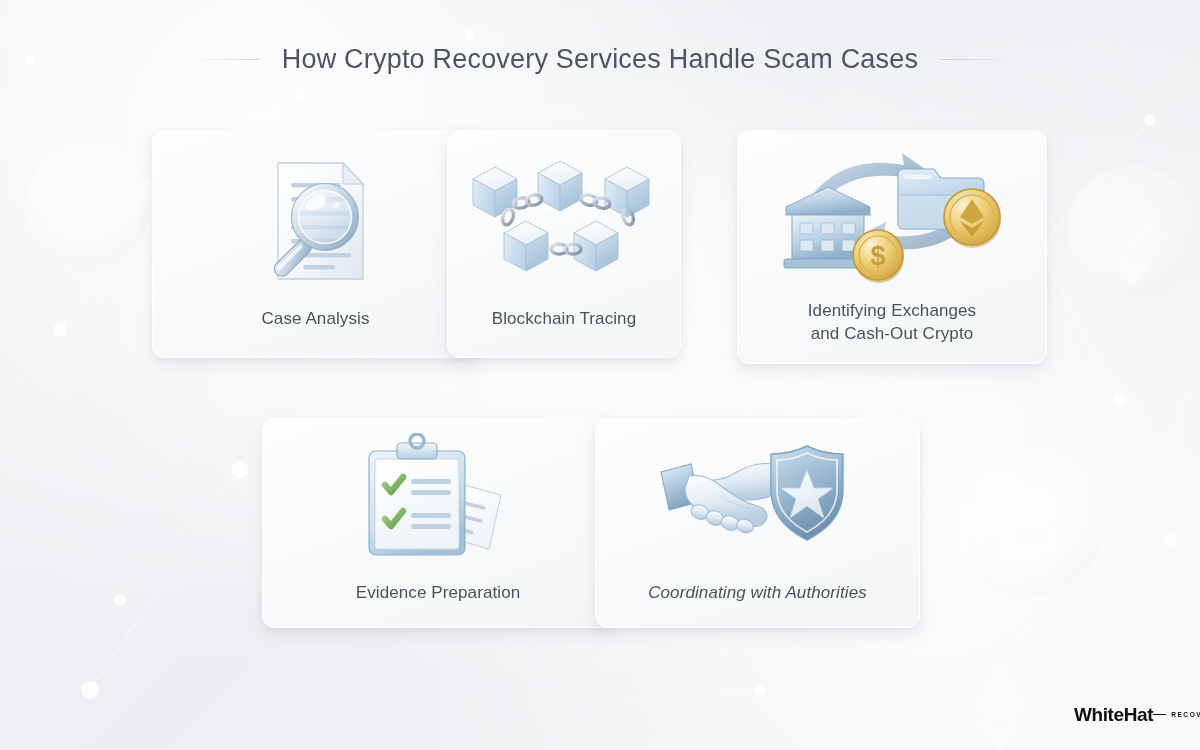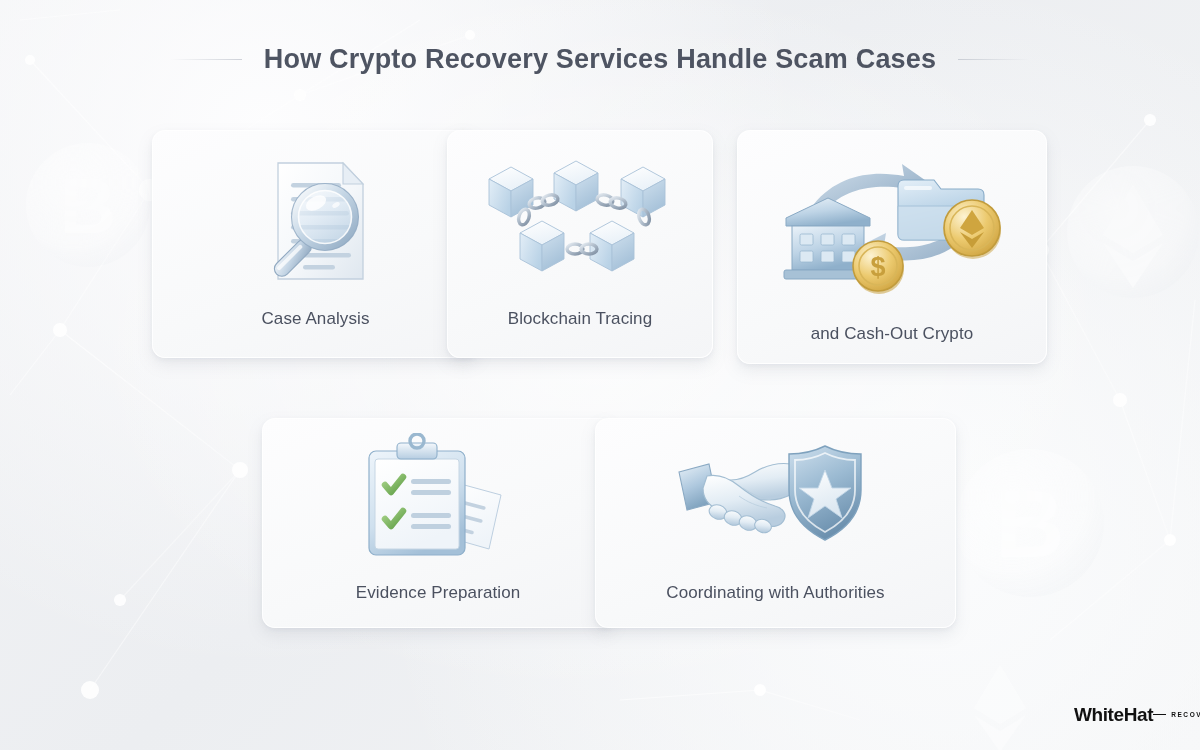--- a/index.html
+++ b/index.html
@@ -26,21 +26,21 @@
 
   
   #header {
     position:absolute; top:44px; left:0; width:1200px;
     display:flex; align-items:center; justify-content:center; gap:22px;
     z-index:5;
   }
   .rule { height:1px; width:72px; background:linear-gradient(90deg,rgba(170,176,188,0) 0%,rgba(170,176,188,.55) 100%); }
   .rule.right { background:linear-gradient(90deg,rgba(170,176,188,.55) 0%,rgba(170,176,188,0) 100%); }
   #title {
-    font-size:27px; font-weight:700; color:#4e5462;
+    font-size:27px; font-weight:400; color:#4e5462;
     letter-spacing:.2px; white-space:nowrap;
   }
 
   
   .card {
     position:absolute;
     background:linear-gradient(160deg,#fdfdfe 0%,#f8f9fa 60%,#f4f5f7 100%);
     border-radius:13px;
     border:1px solid rgba(255,255,255,.9);
     box-shadow:0 7px 16px rgba(120,130,150,.13), 0 2px 4px rgba(120,130,150,.08);
@@ -50,27 +50,27 @@
   .icon-wrap { flex:1; display:flex; align-items:center; justify-content:center; width:100%; }
   .card-label {
     font-size:17px; color:#4b5160; text-align:center; line-height:1.35;
     letter-spacing:.1px; padding:0 10px;
   }
   .card-label.two-line { line-height:1.36; }
 
   
   #card-0 { left:152px; top:130px; width:327px; height:228px; }
   #card-0 .card-label { margin-bottom:26px; }
-  #card-1 { left:447px; top:130px; width:266px; height:228px; }
+  #card-1 { left:447px; top:130px; width:234px; height:228px; }
   #card-1 .card-label { margin-bottom:26px; }
   #card-2 { left:737px; top:130px; width:310px; height:234px; }
   #card-2 .card-label { margin-bottom:18px; }
   #card-3 { left:262px; top:418px; width:352px; height:210px; }
   #card-3 .card-label { margin-bottom:22px; }
-  #card-4 { left:595px; top:418px; width:361px; height:210px; }
+  #card-4 { left:595px; top:418px; width:325px; height:210px;font-style:italic; }
   #card-4 .card-label { margin-bottom:22px; }
 
   
   #logo {
     position:absolute; right:22px; bottom:14px;
     width:104px; display:flex; flex-direction:row; align-items:center;
     z-index:6;
   }
   .logo-word { font-size:19px; font-weight:bold; color:#111; letter-spacing:-.4px; line-height:1; margin-top:2px; }
   .logo-sub-row { display:flex; align-items:center; gap:5px; margin-top:3px; }
@@ -349,20 +349,21 @@
       <g transform="translate(168,44)">
         <ellipse cx="29" cy="31" rx="28" ry="28" fill="#c9a241" opacity=".5"></ellipse>
         <circle cx="28" cy="28" r="28" fill="url(#goldG)" stroke="#c29c3c" stroke-width="1.7"></circle>
         <circle cx="28" cy="28" r="22" fill="none" stroke="#d9b659" stroke-width="1.6"></circle>
         <path d="M28,10 L40,28 L28,35 L16,28 Z" fill="#cfa53f"></path>
         <path d="M28,39 L40,32 L28,48 L16,32 Z" fill="#c79d38"></path>
       </g>
     </svg>
   </div>
   <div class="card-label two-line">
+    <div>Identifying Exchanges</div>
     <div>and Cash-Out Crypto</div>
   </div>
 </div>
 
 <div class="card" id="card-3">
   <div class="icon-wrap">
     <svg width="170" height="135" viewBox="0 0 170 135">
       <defs>
         <linearGradient id="clipBoard" x1="0" y1="0" x2="0.5" y2="1">
           <stop offset="0%" stop-color="#eef5fb"></stop>

